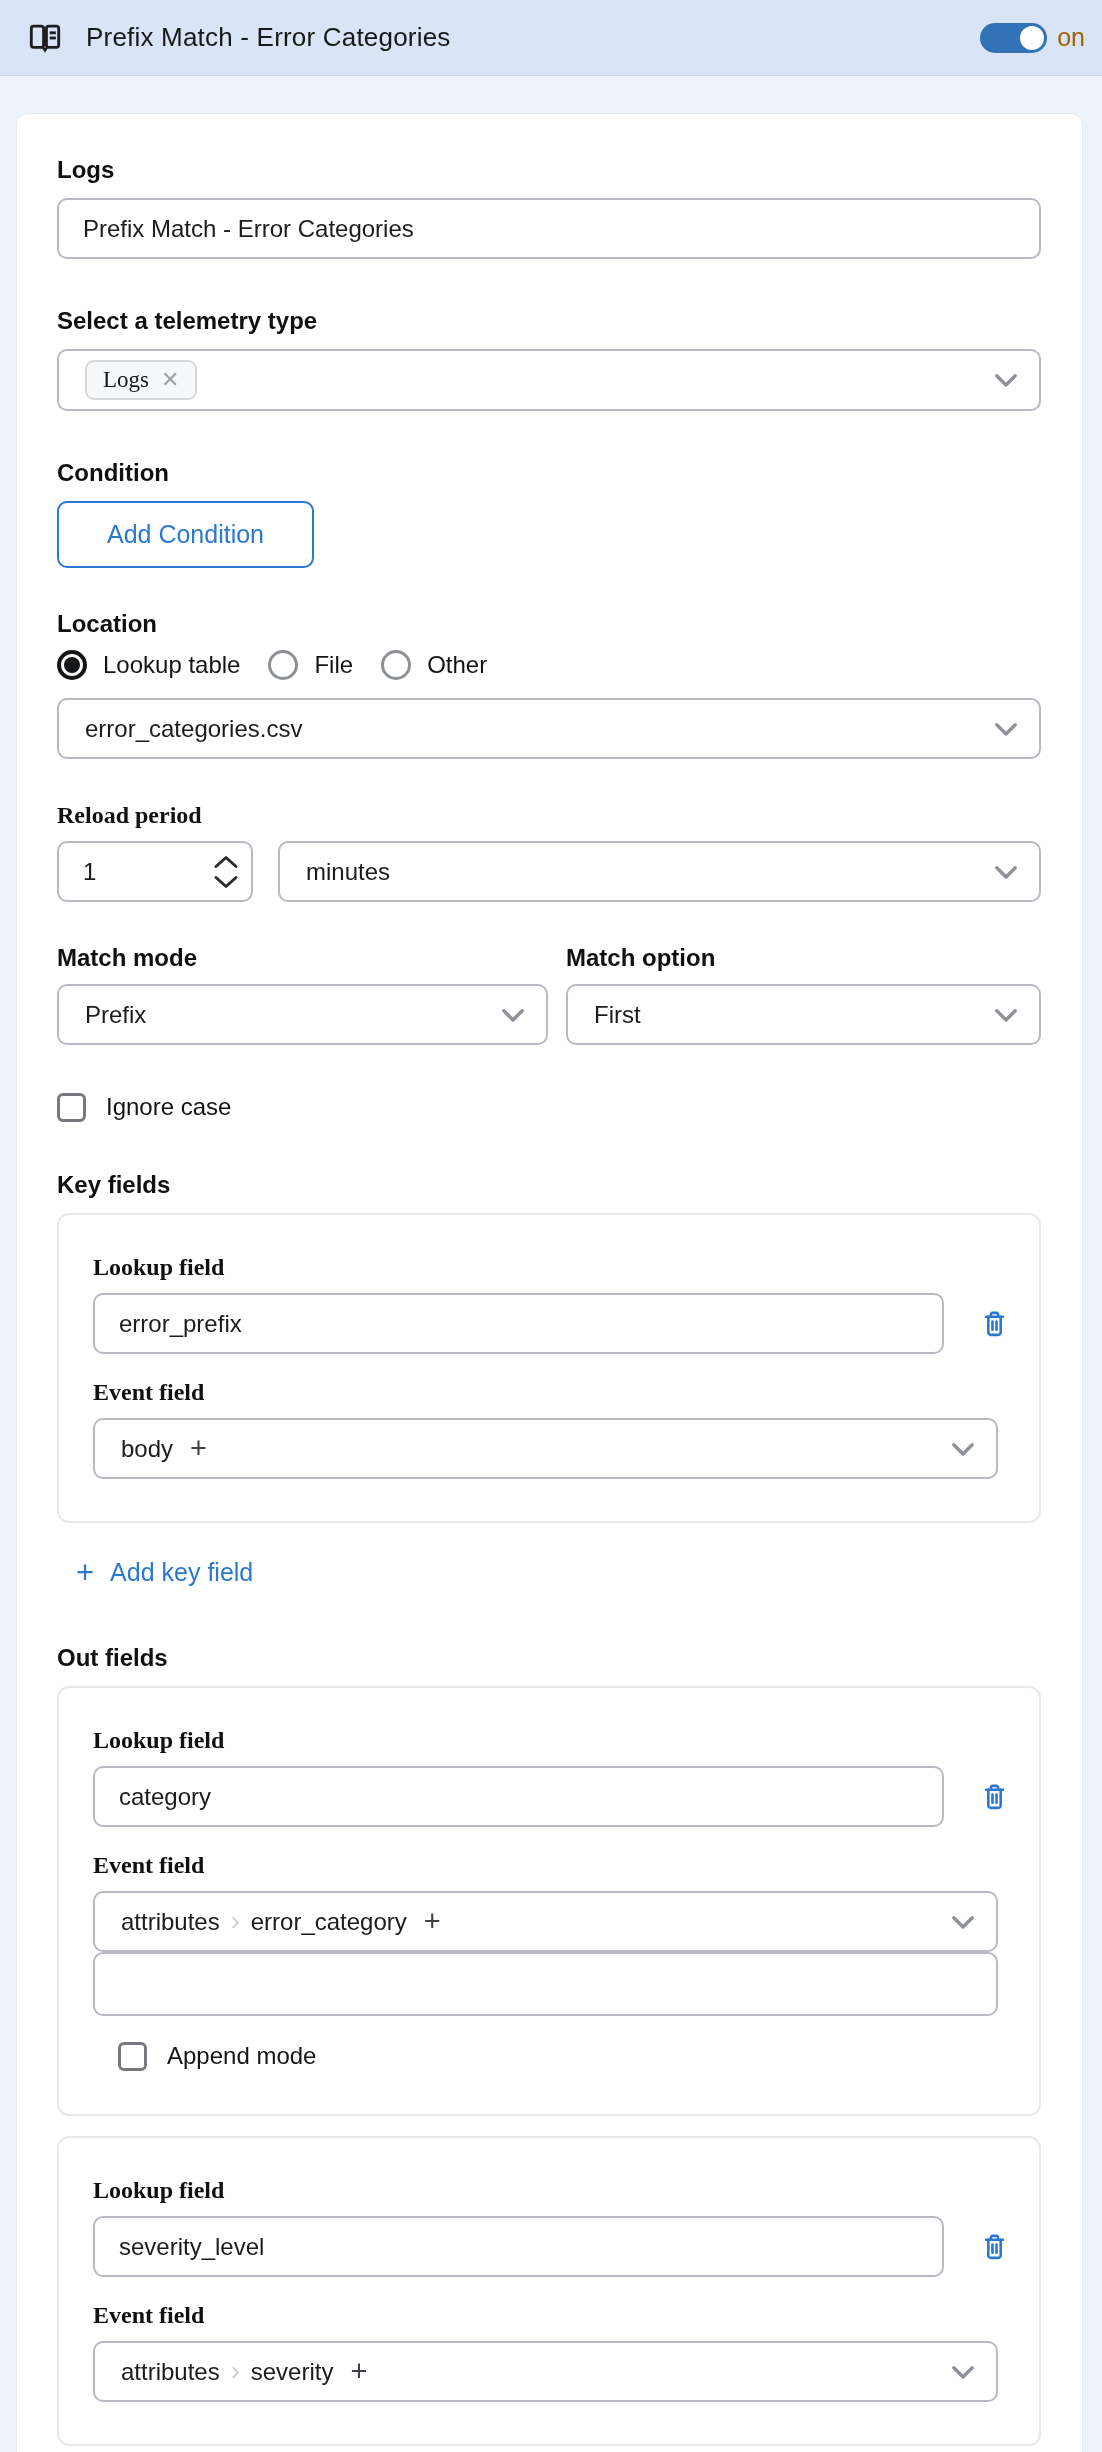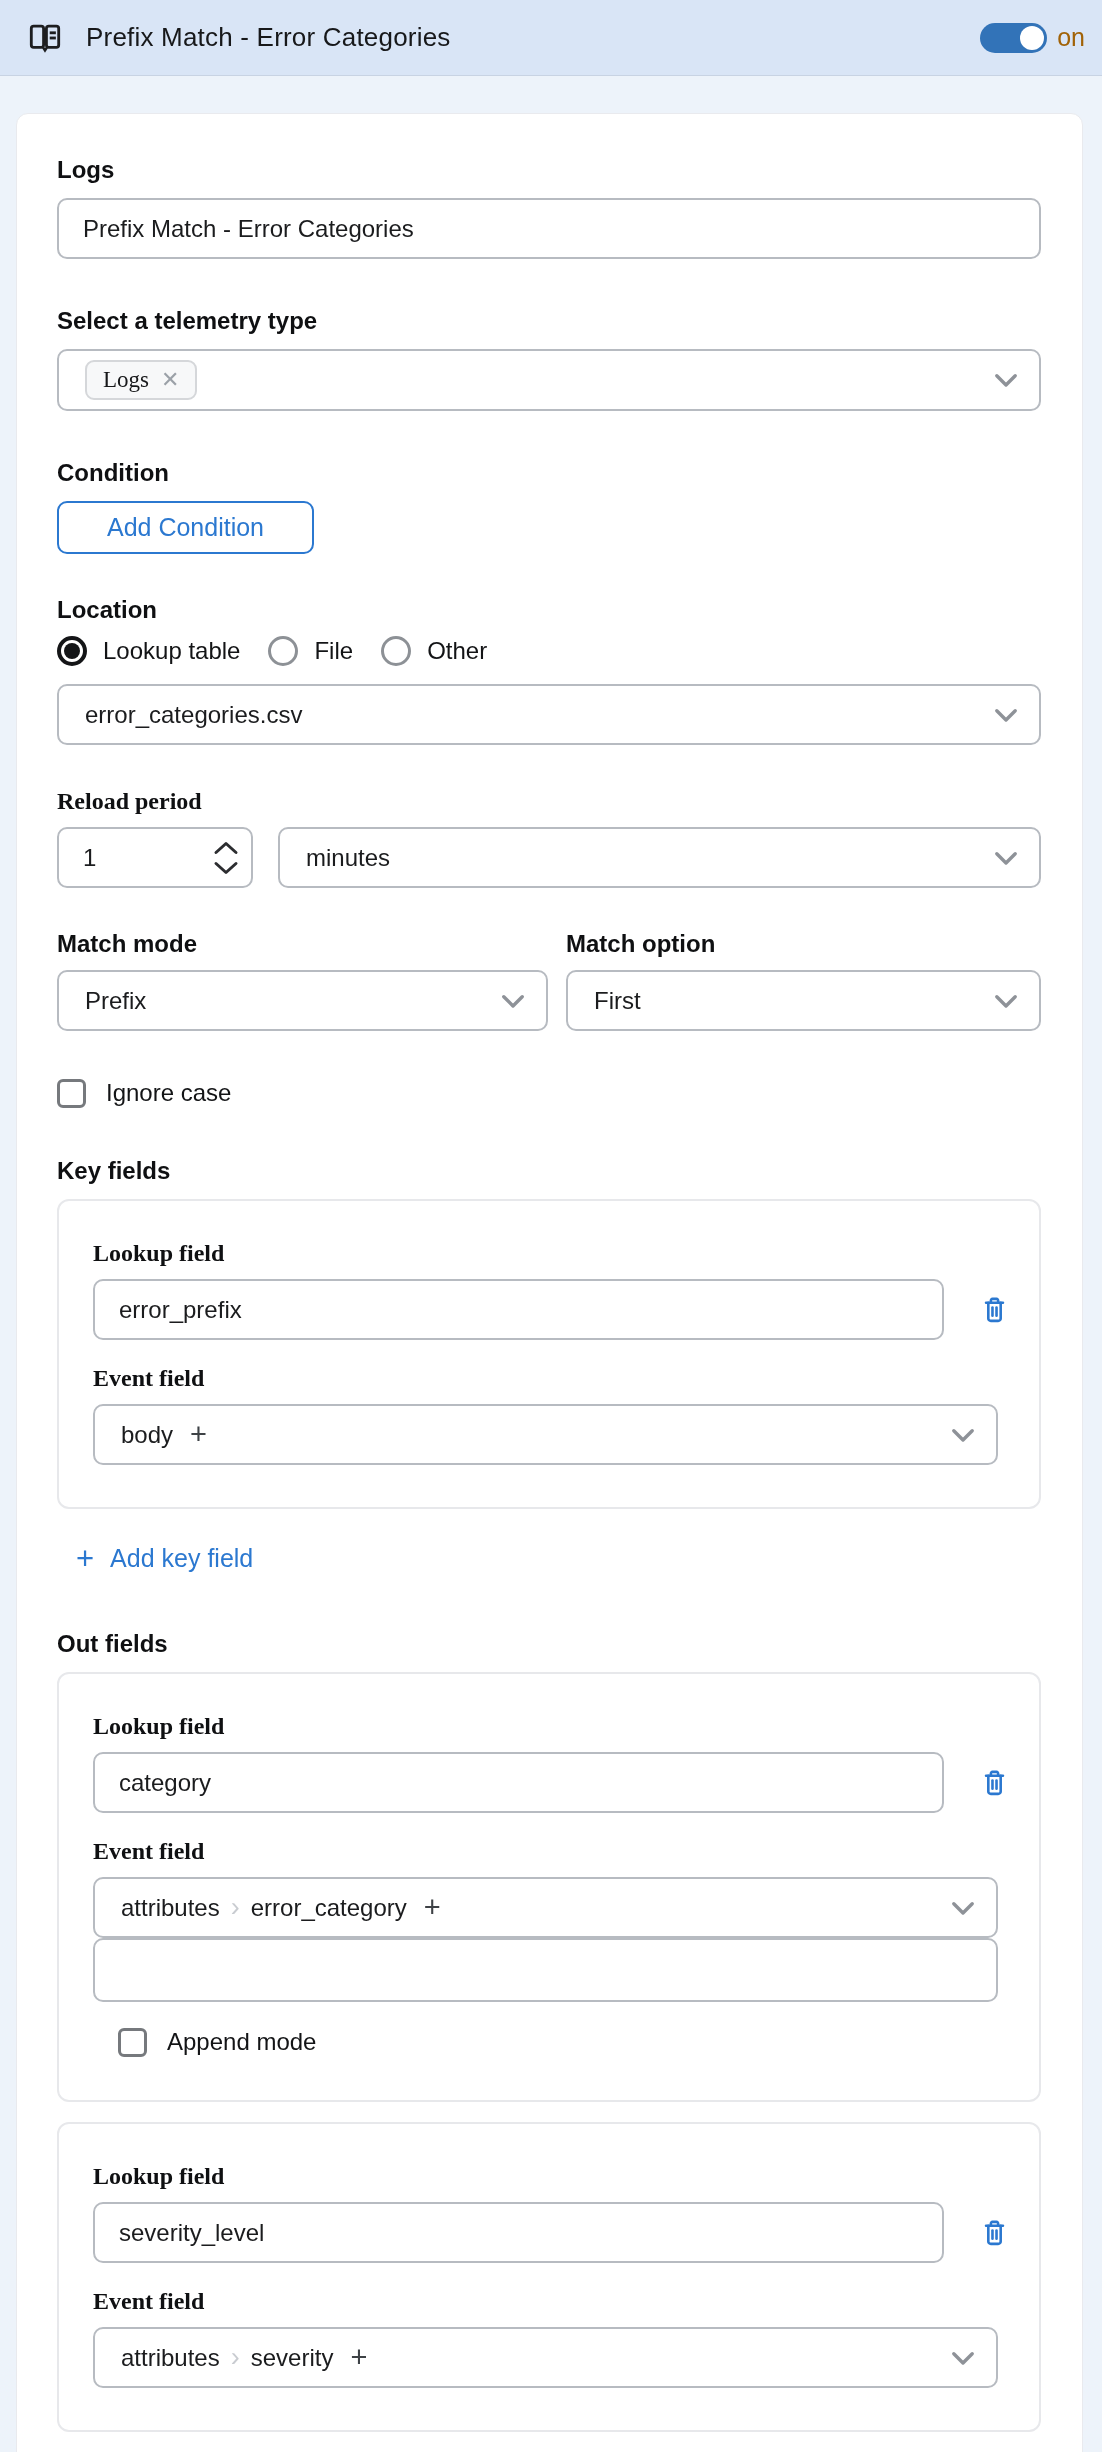--- a/index.html
+++ b/index.html
@@ -39,21 +39,21 @@
     font-size:24px; color:#1b1c1e; padding:0 64px 0 26px; cursor:pointer;
   }
   .chev { position:absolute; right:16px; top:50%; transform:translateY(-50%); color:#8e9298; display:flex; }
   .chip {
     display:inline-flex; align-items:center; height:40px; padding:0 16px;
     background:#f7f8f9; border:2px solid #d5d7da; border-radius:9px;
     font-size:23px; color:#17181a;font-family:Liberation Serif, serif;
   }
   .chip-x { margin-left:12px; color:#9ba1a8; font-size:22px; cursor:pointer; }
   .btn-outline {
-    width:257px; height:53px; background:#fff; border:2.5px solid #2b78d0; border-radius:10px;
+    width:257px; height:67px; background:#fff; border:2.5px solid #2b78d0; border-radius:10px;
     color:#2b78d0; font-size:25px; font-weight:500;
     display:flex; align-items:center; justify-content:center; cursor:pointer;
     font-family:inherit;
   }
   .radio-row { display:flex; align-items:center; gap:28px; height:34px; margin-bottom:16px; }
   .radio-opt { display:flex; align-items:center; gap:16px; font-size:24px; color:#131416; cursor:pointer; }
   .radio { width:30px; height:30px; border-radius:50%; border:3px solid #8d9196; background:#fff; flex:none; }
   .radio.sel { border:4px solid #141517; position:relative; }
   .radio.sel::after { content:""; position:absolute; inset:3px; background:#141517; border-radius:50%; }
   .reload-row { display:flex; gap:25px; }

